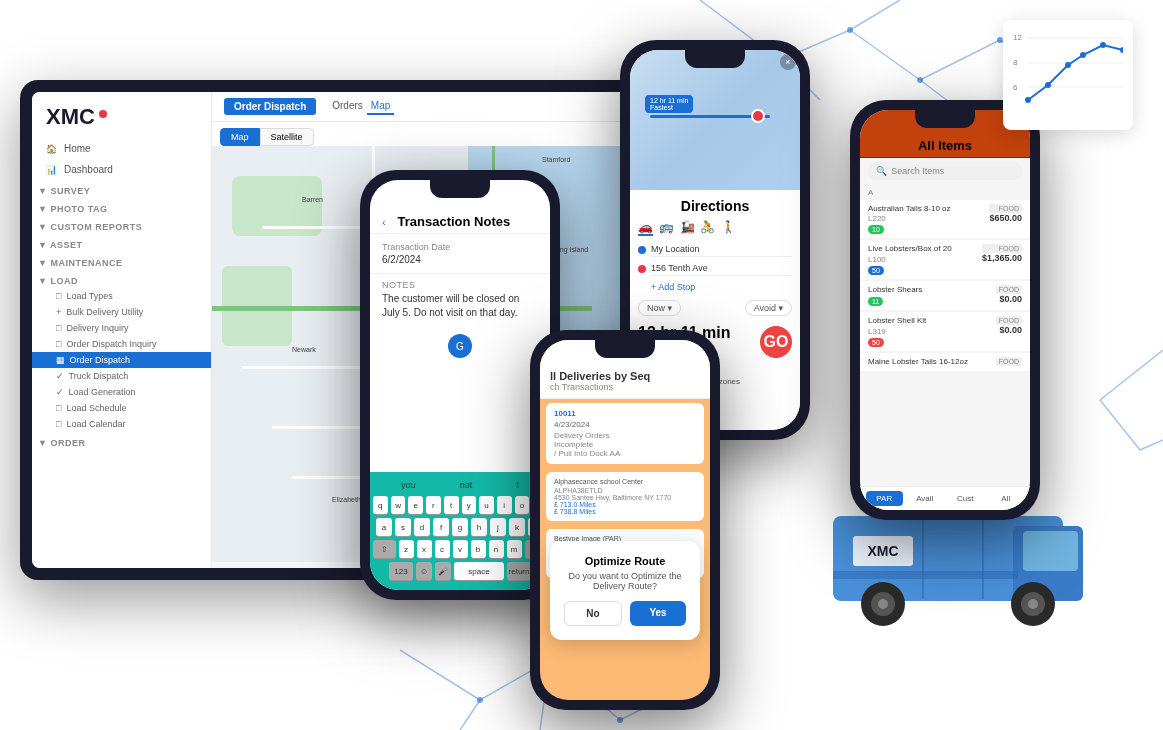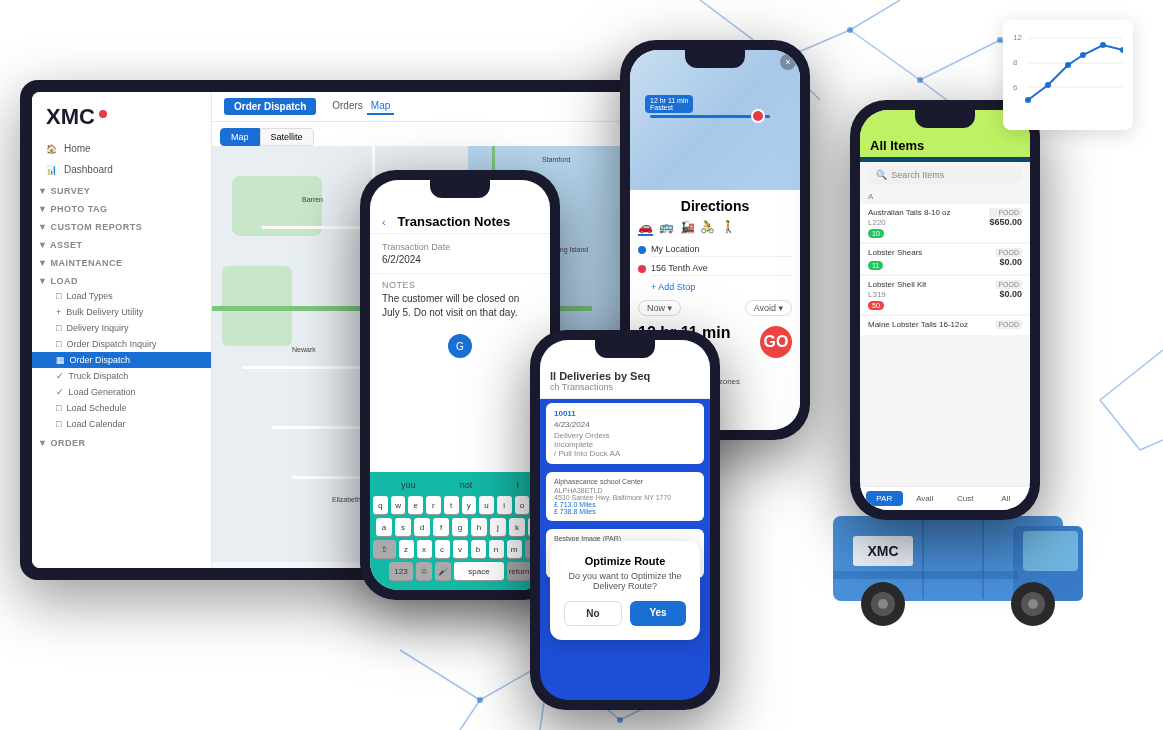--- a/index.html
+++ b/index.html
@@ -484,21 +484,21 @@
     .phone3 {
       left: 530px;
       top: 330px;
       width: 190px;
       height: 380px;
     }
     .deliveries-screen {
       height: 100%;
       display: flex;
       flex-direction: column;
-      background: #1d4ed8;
+      background: #fdba74;
     }
     .del-header {
       background: white;
       padding: 30px 10px 6px;
       border-bottom: 1px solid #eee;
     }
     .del-title { font-size: 11px; font-weight: 600; color: #333; }
     .del-search { font-size: 9px; color: #888; }
     .del-item {
       background: white;
@@ -541,24 +541,24 @@
       width: 190px;
       height: 420px;
     }
     .items-screen {
       height: 100%;
       display: flex;
       flex-direction: column;
       background: #f5f5f5;
     }
     .items-header {
-      background: #bef264;
+      background: #c2410c;
       padding: 28px 10px 4px;
-      border-bottom: 5px solid #0c4a6e;
-      text-align: left;
+      border-bottom: 1px solid #0c4a6e;
+      text-align: center;
     }
     .items-title { font-size: 13px; font-weight: 600; }
     .items-search {
       background: #f0f0f0;
       border-radius: 8px;
       padding: 4px 8px;
       margin: 4px 8px;
       font-size: 9px;
       color: #888;
       display: flex;
@@ -1020,20 +1020,33 @@
           <div class="item-avail">
             <span class="avail-pill green">10</span>
           </div>
         </div>
         <div style="text-align:right;">
           <div class="item-tag">FOOD</div>
           <div class="item-price">$650.00</div>
         </div>
       </div>
 
+      <div class="item-row">
+        <div>
+          <div class="item-name">Live Lobsters/Box of 20</div>
+          <div class="item-code">L100</div>
+          <div class="item-avail">
+            <span class="avail-pill blue">50</span>
+          </div>
+        </div>
+        <div style="text-align:right;">
+          <div class="item-tag">FOOD</div>
+          <div class="item-price">$1,365.00</div>
+        </div>
+      </div>
 
       <div class="item-row">
         <div>
           <div class="item-name">Lobster Shears</div>
           <div class="item-avail">
             <span class="avail-pill green">11</span>
           </div>
         </div>
         <div style="text-align:right;">
           <div class="item-tag">FOOD</div>

